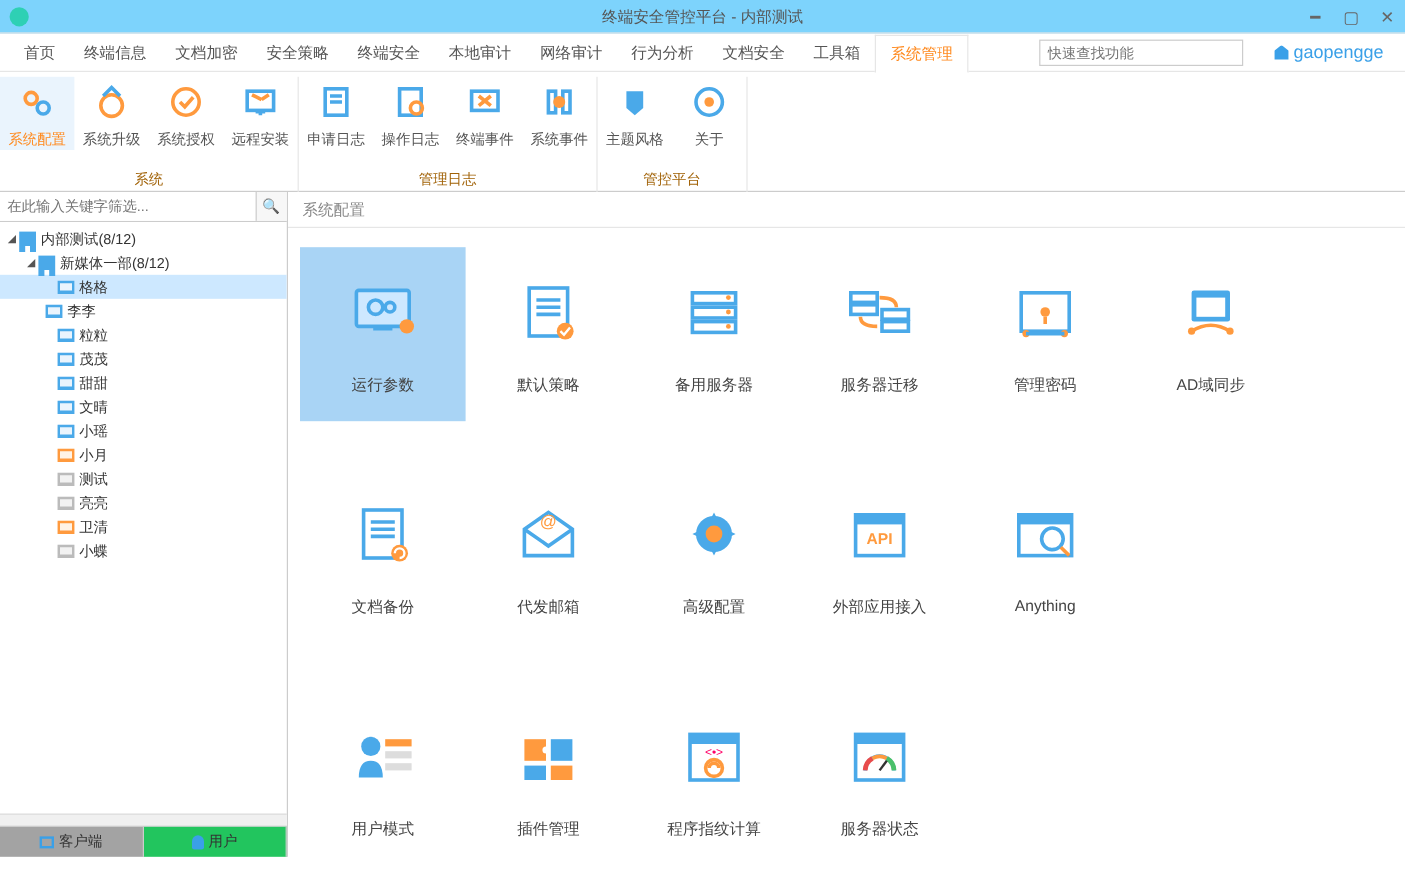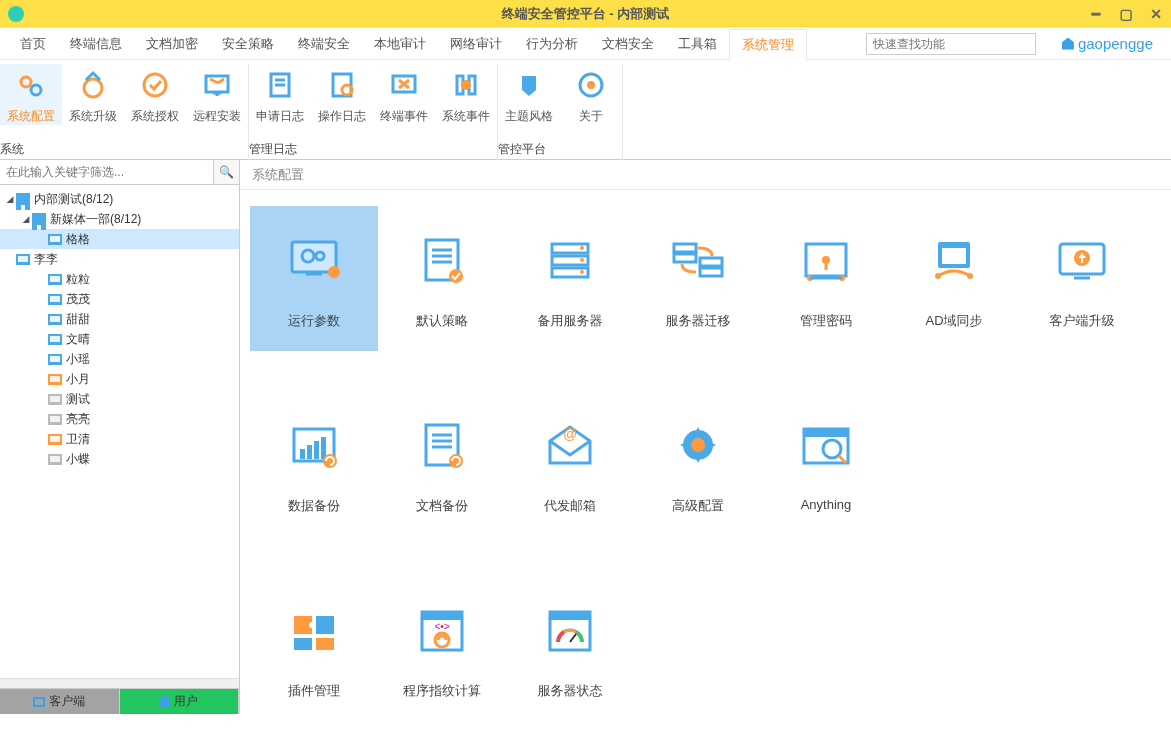--- a/index.html
+++ b/index.html
@@ -1,34 +1,34 @@
 <!DOCTYPE html>
 <html><head>
 <meta charset="utf-8">
 <style>
 * { margin: 0; padding: 0; box-sizing: border-box; font-family: "Microsoft YaHei", Arial, sans-serif; }
 body { width: 1171px; height: 740px; background: #fff; font-size: 12px; color: #333; overflow: hidden; }
 
-.titlebar { height: 28px; background: #fde047; display: flex; align-items: center; border-bottom: 1px solid #e6e6e6; position: relative; font-weight: bold; }
+.titlebar { height: 28px; background: #7dd3fc; display: flex; align-items: center; border-bottom: 1px solid #e6e6e6; position: relative; }
 .app-logo { width: 16px; height: 16px; margin: 0 8px; background: #2ed0b4; border-radius: 50%; }
 .win-title { position: absolute; left: 50%; transform: translateX(-50%); color: #555; font-size: 13px; }
 .win-ctrls { margin-left: auto; display: flex; }
 .win-btn { width: 30px; height: 28px; display: flex; align-items: center; justify-content: center; font-size: 14px; color: #666; cursor: pointer; }
 
 .menubar { height: 32px; background: #fff; display: flex; align-items: center; padding: 0 8px; border-bottom: 1px solid #e6e6e6; }
 .menu-item { padding: 6px 12px; font-size: 13px; color: #555; cursor: pointer; }
 .menu-item.active { color: #ff8a1f; border: 1px solid #e6e6e6; border-bottom: 1px solid #fff; position: relative; top: 1px; background: #fff; }
 .menu-spacer { flex: 1; }
 .search-box { width: 170px; height: 22px; border: 1px solid #ccc; padding: 0 6px; font-size: 12px; margin-right: 12px; color: #999; }
 .user-chip { display: flex; align-items: center; gap: 4px; color: #3aa0e8; font-size: 15px; padding: 0 10px; margin-left: 4px; }
 .user-chip .uicon { width: 12px; height: 12px; background: #3aa0e8; clip-path: polygon(50% 0,100% 40%,100% 100%,0 100%,0 40%); }
 
 .ribbon { height: 100px; border-bottom: 1px solid #ccc; display: flex; align-items: flex-start; padding: 4px 0 0 0; background: #fff; }
 .ribbon-group { display: flex; align-items: flex-start; border-right: 1px solid #e6e6e6; height: 96px; position: relative; padding: 0 0 18px 0; }
-.ribbon-group-label { position: absolute; bottom: 2px; left: 0; right: 0; text-align: left; color: #404040; font-size: 12px; }
+.ribbon-group-label { position: absolute; bottom: 2px; left: 0; right: 0; text-align: center; color: #a16207; font-size: 12px; }
 .ribbon-btn { width: 62px; text-align: center; padding-top: 4px; cursor: pointer; }
 .ribbon-btn.sel { background: #eaf4fd; }
 .ribbon-btn.sel .r-label { color: #ff8a1f; }
 .r-icon { width: 34px; height: 34px; margin: 0 auto 6px auto; display: flex; align-items: center; justify-content: center; }
 .r-label { font-size: 12px; color: #555; }
 
 .body-row { display: flex; height: 554px; }
 
 .sidebar { width: 240px; border-right: 1px solid #ccc; display: flex; flex-direction: column; }
 .side-search { display: flex; border-bottom: 1px solid #ccc; }
@@ -48,21 +48,21 @@
 .side-tabs { display: flex; height: 26px; border-top: 1px solid #ccc; }
 .side-tab { flex: 1; display: flex; align-items: center; justify-content: center; gap: 4px; font-size: 12px; cursor: pointer; border-right: 1px solid #ccc; background: #a3a3a3; }
 .side-tab.active { background: #22c55e; }
 .st-ico1 { width: 12px; height: 10px; border: 2px solid #3aa0e8; }
 .st-ico2 { width: 10px; height: 12px; background: #3aa0e8; border-radius: 5px 5px 2px 2px; }
 
 .content { flex: 1; display: flex; flex-direction: column; }
 .content-title { height: 30px; display: flex; align-items: center; padding: 0 12px; color: #888; font-size: 13px; border-bottom: 1px solid #e6e6e6; }
 .grid { flex: 1; padding: 16px 10px; overflow: auto; }
 .grid-row { display: flex; gap: 0; margin-bottom: 40px; }
-.tile { width: 128px; height: 145px; display: flex; flex-direction: column; align-items: center; justify-content: flex-start; padding-top: 30px; cursor: pointer; }
+.tile { width: 138px; height: 145px; display: flex; flex-direction: column; align-items: center; justify-content: flex-start; padding-top: 30px; cursor: pointer; }
 .tile.sel { background: #a9d4f5; }
 .tile-ico { width: 60px; height: 48px; margin-bottom: 28px; display: flex; align-items: center; justify-content: center; }
 .tile-lab { font-size: 13px; color: #444; }
 
 
 .s-blue { stroke: #4aa9e9; fill: none; stroke-width: 3; }
 .s-orange { stroke: #ff9a3e; fill: none; stroke-width: 3; }
 .f-blue { fill: #4aa9e9; }
 .f-orange { fill: #ff9a3e; }
 .f-light { fill: #cde8ff; }
@@ -220,21 +220,21 @@
         <div class="tree-row" style="padding-left: 20px;">
           <span class="tw">◢</span>
           <span class="org-ico"></span>
           <span>新媒体一部(8/12)</span>
         </div>
         <div class="tree-row sel" style="padding-left: 36px;">
           <span class="tw"></span>
           <span class="mon-ico "></span>
           <span>格格</span>
         </div>
-        <div class="tree-row" style="">
+        <div class="tree-row" style=" margin-left: 22px;">
           <span class="tw"></span>
           <span class="mon-ico "></span>
           <span>李李</span>
         </div>
         <div class="tree-row" style="padding-left: 36px;">
           <span class="tw"></span>
           <span class="mon-ico "></span>
           <span>粒粒</span>
         </div>
         <div class="tree-row" style="padding-left: 36px;">
@@ -369,47 +369,22 @@
               <svg width="60" height="48">
                 <rect x="14" y="6" width="32" height="26" rx="2" class="f-blue"></rect>
                 <rect x="18" y="12" width="24" height="16" fill="#fff"></rect>
                 <path d="M14 40 Q30 30 46 40" class="s-orange"></path>
                 <circle cx="14" cy="40" r="3" class="f-orange"></circle>
                 <circle cx="46" cy="40" r="3" class="f-orange"></circle>
               </svg>
             </div>
             <div class="tile-lab">AD域同步</div>
           </div>
-          <div class="tile">
-            <div class="tile-ico">
-              <svg width="60" height="48">
-                <rect x="8" y="8" width="44" height="30" rx="3" class="s-blue"></rect>
-                <circle cx="30" cy="22" r="8" class="f-orange"></circle>
-                <path d="M30 17 L34 22 L31 22 L31 27 L29 27 L29 22 L26 22 Z" fill="#fff"></path>
-                <line x1="22" y1="42" x2="38" y2="42" class="s-blue"></line>
-              </svg>
-            </div>
-            <div class="tile-lab">客户端升级</div>
-          </div>
         </div>
         <div class="grid-row">
-          <div class="tile">
-            <div class="tile-ico">
-              <svg width="60" height="48">
-                <rect x="10" y="8" width="40" height="32" class="s-blue"></rect>
-                <rect x="16" y="28" width="5" height="10" class="f-blue"></rect>
-                <rect x="23" y="24" width="5" height="14" class="f-blue"></rect>
-                <rect x="30" y="20" width="5" height="18" class="f-blue"></rect>
-                <rect x="37" y="16" width="5" height="22" class="f-blue"></rect>
-                <circle cx="46" cy="40" r="7" class="f-orange"></circle>
-                <path d="M42 40 A4 4 0 1 1 46 44" stroke="#fff" fill="none" stroke-width="2"></path>
-              </svg>
-            </div>
-            <div class="tile-lab">数据备份</div>
-          </div>
           <div class="tile">
             <div class="tile-ico">
               <svg width="60" height="48">
                 <rect x="14" y="4" width="32" height="40" class="s-blue"></rect>
                 <line x1="20" y1="14" x2="40" y2="14" class="s-blue"></line>
                 <line x1="20" y1="20" x2="40" y2="20" class="s-blue"></line>
                 <line x1="20" y1="26" x2="40" y2="26" class="s-blue"></line>
                 <circle cx="44" cy="40" r="7" class="f-orange"></circle>
                 <path d="M40 40 A4 4 0 1 1 44 44" stroke="#fff" fill="none" stroke-width="2"></path>
               </svg>
@@ -432,30 +407,52 @@
                 <circle cx="30" cy="24" r="15" class="f-blue"></circle>
                 <circle cx="30" cy="24" r="7" class="f-orange"></circle>
                 <path d="M30 6 L33 12 L27 12 Z M30 42 L33 36 L27 36 Z M12 24 L18 21 L18 27 Z M48 24 L42 21 L42 27 Z" class="f-blue"></path>
               </svg>
             </div>
             <div class="tile-lab">高级配置</div>
           </div>
           <div class="tile">
             <div class="tile-ico">
               <svg width="60" height="48">
+                <rect x="10" y="8" width="40" height="34" class="s-blue"></rect>
+                <rect x="10" y="8" width="40" height="8" class="f-blue"></rect>
+                <text x="30" y="32" text-anchor="middle" font-size="13" font-weight="bold" class="f-orange">API</text>
+              </svg>
+            </div>
+            <div class="tile-lab">外部应用接入</div>
+          </div>
+          <div class="tile">
+            <div class="tile-ico">
+              <svg width="60" height="48">
                 <rect x="8" y="8" width="44" height="34" class="s-blue"></rect>
                 <rect x="8" y="8" width="44" height="8" class="f-blue"></rect>
                 <circle cx="36" cy="28" r="9" class="s-blue" stroke-width="4"></circle>
                 <line x1="43" y1="35" x2="50" y2="42" class="s-orange" stroke-width="5"></line>
               </svg>
             </div>
             <div class="tile-lab">Anything</div>
           </div>
         </div>
         <div class="grid-row">
+          <div class="tile">
+            <div class="tile-ico">
+              <svg width="60" height="48">
+                <circle cx="20" cy="16" r="8" class="f-blue"></circle>
+                <path d="M10 42 Q10 28 20 28 Q30 28 30 42 Z" class="f-blue"></path>
+                <rect x="32" y="10" width="22" height="6" class="f-orange"></rect>
+                <rect x="32" y="20" width="22" height="6" fill="#ddd"></rect>
+                <rect x="32" y="30" width="22" height="6" fill="#ddd"></rect>
+              </svg>
+            </div>
+            <div class="tile-lab">用户模式</div>
+          </div>
           <div class="tile">
             <div class="tile-ico">
               <svg width="60" height="48">
                 <rect x="10" y="10" width="18" height="18" class="f-orange"></rect>
                 <rect x="32" y="10" width="18" height="18" class="f-blue"></rect>
                 <rect x="10" y="32" width="18" height="12" class="f-blue"></rect>
                 <rect x="32" y="32" width="18" height="12" class="f-orange"></rect>
                 <circle cx="28" cy="19" r="3" fill="#fff"></circle>
               </svg>
             </div>

